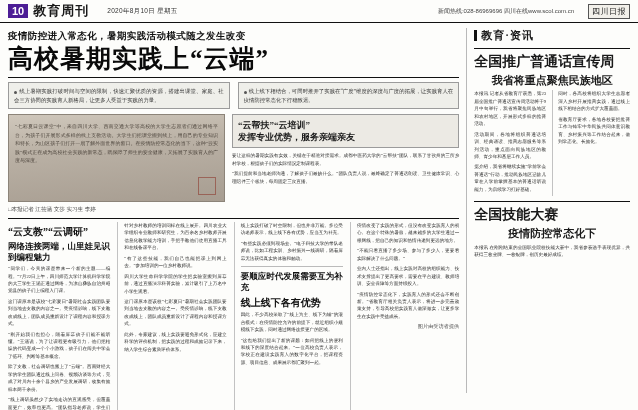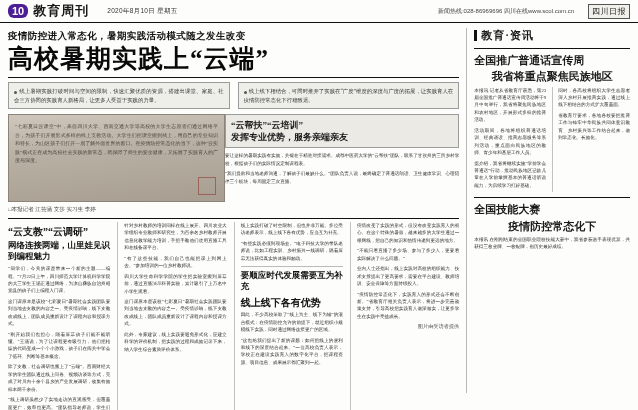--- a/index.html
+++ b/index.html
@@ -17,21 +17,20 @@
   }
   
   .masthead{
     position:relative;height:22px;border-bottom:1.6px solid #111;
     display:flex;align-items:center;padding:0 8px;
   }
   .pagenum{
     background:#4c1d95;color:#fff;font-weight:bold;font-size:11px;
     padding:1px 4px;line-height:12px;margin-right:5px;
     font-family:"Liberation Sans", sans-serif;
-    border-radius:6px;
   }
   .sec-title{font-size:13px;font-weight:bold;letter-spacing:1px;}
   .mast-date{
     font-size:6.5px;color:#333;margin-left:18px;letter-spacing:.3px;
     font-family:"Liberation Sans", sans-serif;
   }
   .mast-right{
     margin-left:auto;display:flex;align-items:center;gap:14px;
   }
   .mast-contact{
@@ -66,21 +65,21 @@
   .rule-d{border-top:1px solid #111;margin:3px 0 4px;}
   
   .sumrow{display:flex;gap:8px;margin-bottom:5px;}
   .sumbox{
     flex:1;border:1px solid #9b9b9b;background:#efefea;
     padding:4px 5px;box-sizing:border-box;
     font-size:5.4px;line-height:1.55;color:#333;text-align:justify;
   }
   .sumbox .dot{display:inline-block;width:3px;height:3px;background:#555;border-radius:50%;margin-right:2px;vertical-align:middle;}
   
-  .photorow{display:flex;margin-bottom:4px;}
+  .photorow{display:flex;gap:7px;margin-bottom:4px;}
   .photo{
     width:215px;height:86px;
     background:
       linear-gradient(175deg,#cfc7bb 0%,#b9b0a4 40%,#a79d91 100%);
     border:1px solid #8c8479;position:relative;overflow:hidden;
   }
   .photo .txtlines{
     position:absolute;left:6px;top:8px;right:6px;
     font-size:5px;line-height:1.7;color:#3b332b;opacity:.85;
     text-align:justify;
@@ -101,35 +100,35 @@
     font-family:"Liberation Sans", sans-serif;
   }
   .credit{font-size:5.2px;color:#555;text-align:right;margin-top:2px;}
   
   .artgrid{display:flex;gap:7px;}
   .col{flex:1;}
   .subhead{
     font-size:10px;font-weight:bold;line-height:1.3;
     margin:3px 0 2px;color:#111;
   }
-  .subhead.sm{font-size:8.5px;font-family:Liberation Mono, monospace;}
+  .subhead.sm{font-size:8.5px;}
   .txt{
     font-size:4.6px;line-height:1.62;text-align:justify;color:#2a2a2a;
     margin:0 0 3px 0;
   }
   hr.thin{border:0;border-top:1px solid #bbb;margin:4px 0;}
   hr.dbl{border:0;border-top:1px solid #111;margin:4px 0 3px;}
   
   .rail-tag{
     display:flex;align-items:center;gap:4px;margin-bottom:3px;
   }
   .rail-tag .bar{width:3px;height:11px;background:#111;}
   .rail-tag .t{font-size:11px;font-weight:bold;letter-spacing:1px;}
   .rail-head{
-    font-size:11px;font-weight:bold;line-height:1.3;margin:4px 0 2px;
+    font-size:14px;font-weight:bold;line-height:1.3;margin:4px 0 2px;
   }
   .rail-sub{
     font-size:11px;font-weight:bold;line-height:1.3;margin:0 0 3px;text-align:center;
   }
   .rail-txt{
     font-size:4.6px;line-height:1.62;text-align:justify;color:#2a2a2a;
     margin:0 0 3px;
   }
   .rail-split{display:flex;gap:6px;}
   .rail-split .c{flex:1;}

